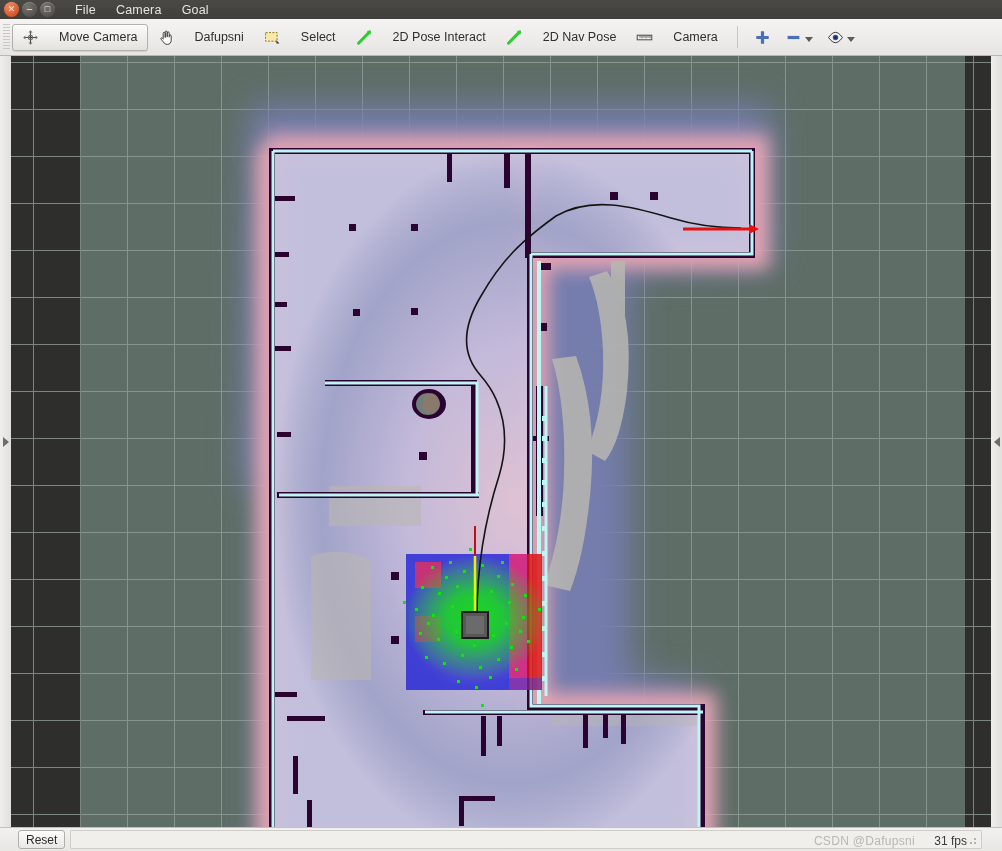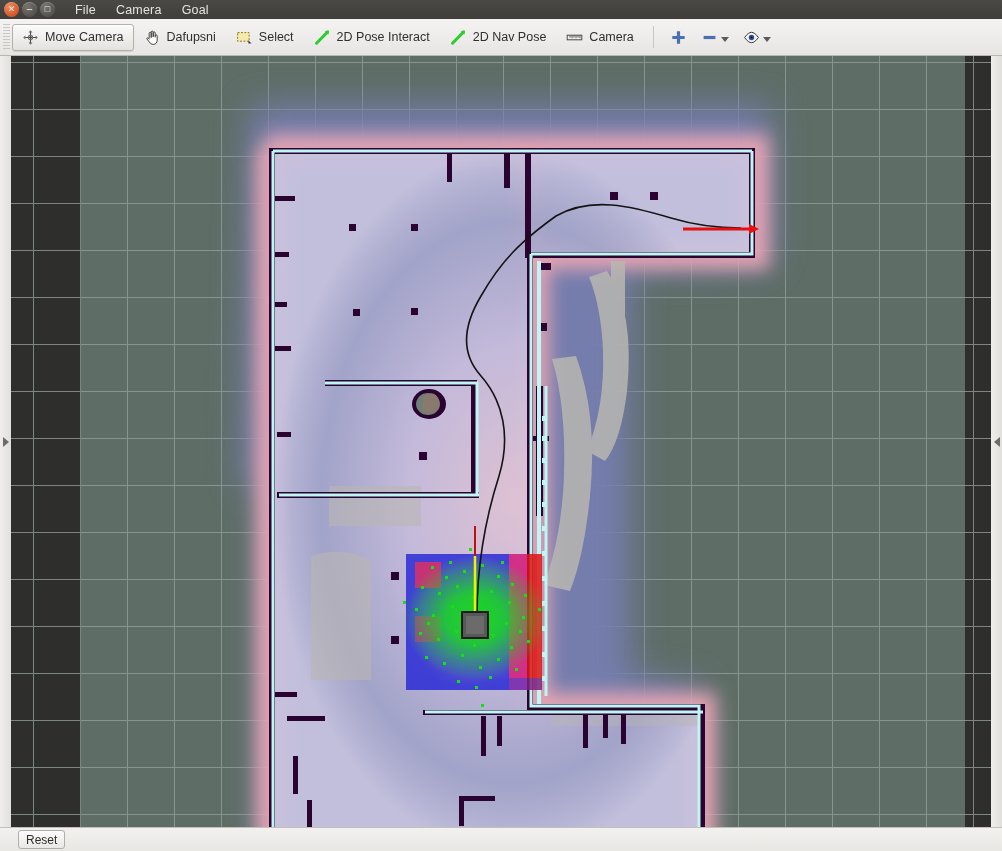--- a/index.html
+++ b/index.html
@@ -32,21 +32,21 @@
   .toolbar{
     position:absolute;left:0;top:19px;width:1002px;height:37px;
     background:linear-gradient(to bottom,#f4f3f1 0%,#edecea 55%,#e6e5e2 100%);
     border-bottom:1px solid #b9b7b2;
     display:flex;align-items:center;padding-left:3px;box-sizing:border-box;
   }
   .tb-grip{width:7px;height:26px;margin-right:2px;
     background:repeating-linear-gradient(to bottom,#c3c1bc 0 1px,transparent 1px 3px);
     opacity:.85;}
   .tbtn{
-    display:flex;align-items:center;gap:6px;height:27px;
+    display:flex;align-items:center;gap:20px;height:27px;
     padding:0 9px;border-radius:3px;border:1px solid transparent;
     font-size:12.5px;color:#2f2f2f;white-space:nowrap;box-sizing:border-box;
   }
   .tbtn.active{
     background:linear-gradient(to bottom,#fbfbfa,#e4e2de);
     border:1px solid #b2b0ab;
     box-shadow:inset 0 1px 0 #fff, 0 1px 1px rgba(0,0,0,.10);
   }
   .tsep{width:1px;height:22px;background:#c8c6c1;margin:0 9px;}
   .icobox{width:17px;height:17px;display:block;flex:none;}
@@ -455,15 +455,20 @@
             <rect x="451" y="556" width="26" height="26" fill="#585858" stroke="#1b1b1b" stroke-width="2"></rect>
             <rect x="455" y="560" width="18" height="18" fill="#6b6b6b"></rect>
           </g>
         </g>
       </svg>
     </div>
   </div>
 
   <div class="statusbar">
     <div class="resetbtn">Reset</div>
+    <div class="statusfield">
+      <div class="watermark">CSDN @Dafupsni</div>
+      <div class="fps">31 fps</div>
+      <div class="grip"></div>
+    </div>
   </div>
 
 </div>
 
 </body></html>

